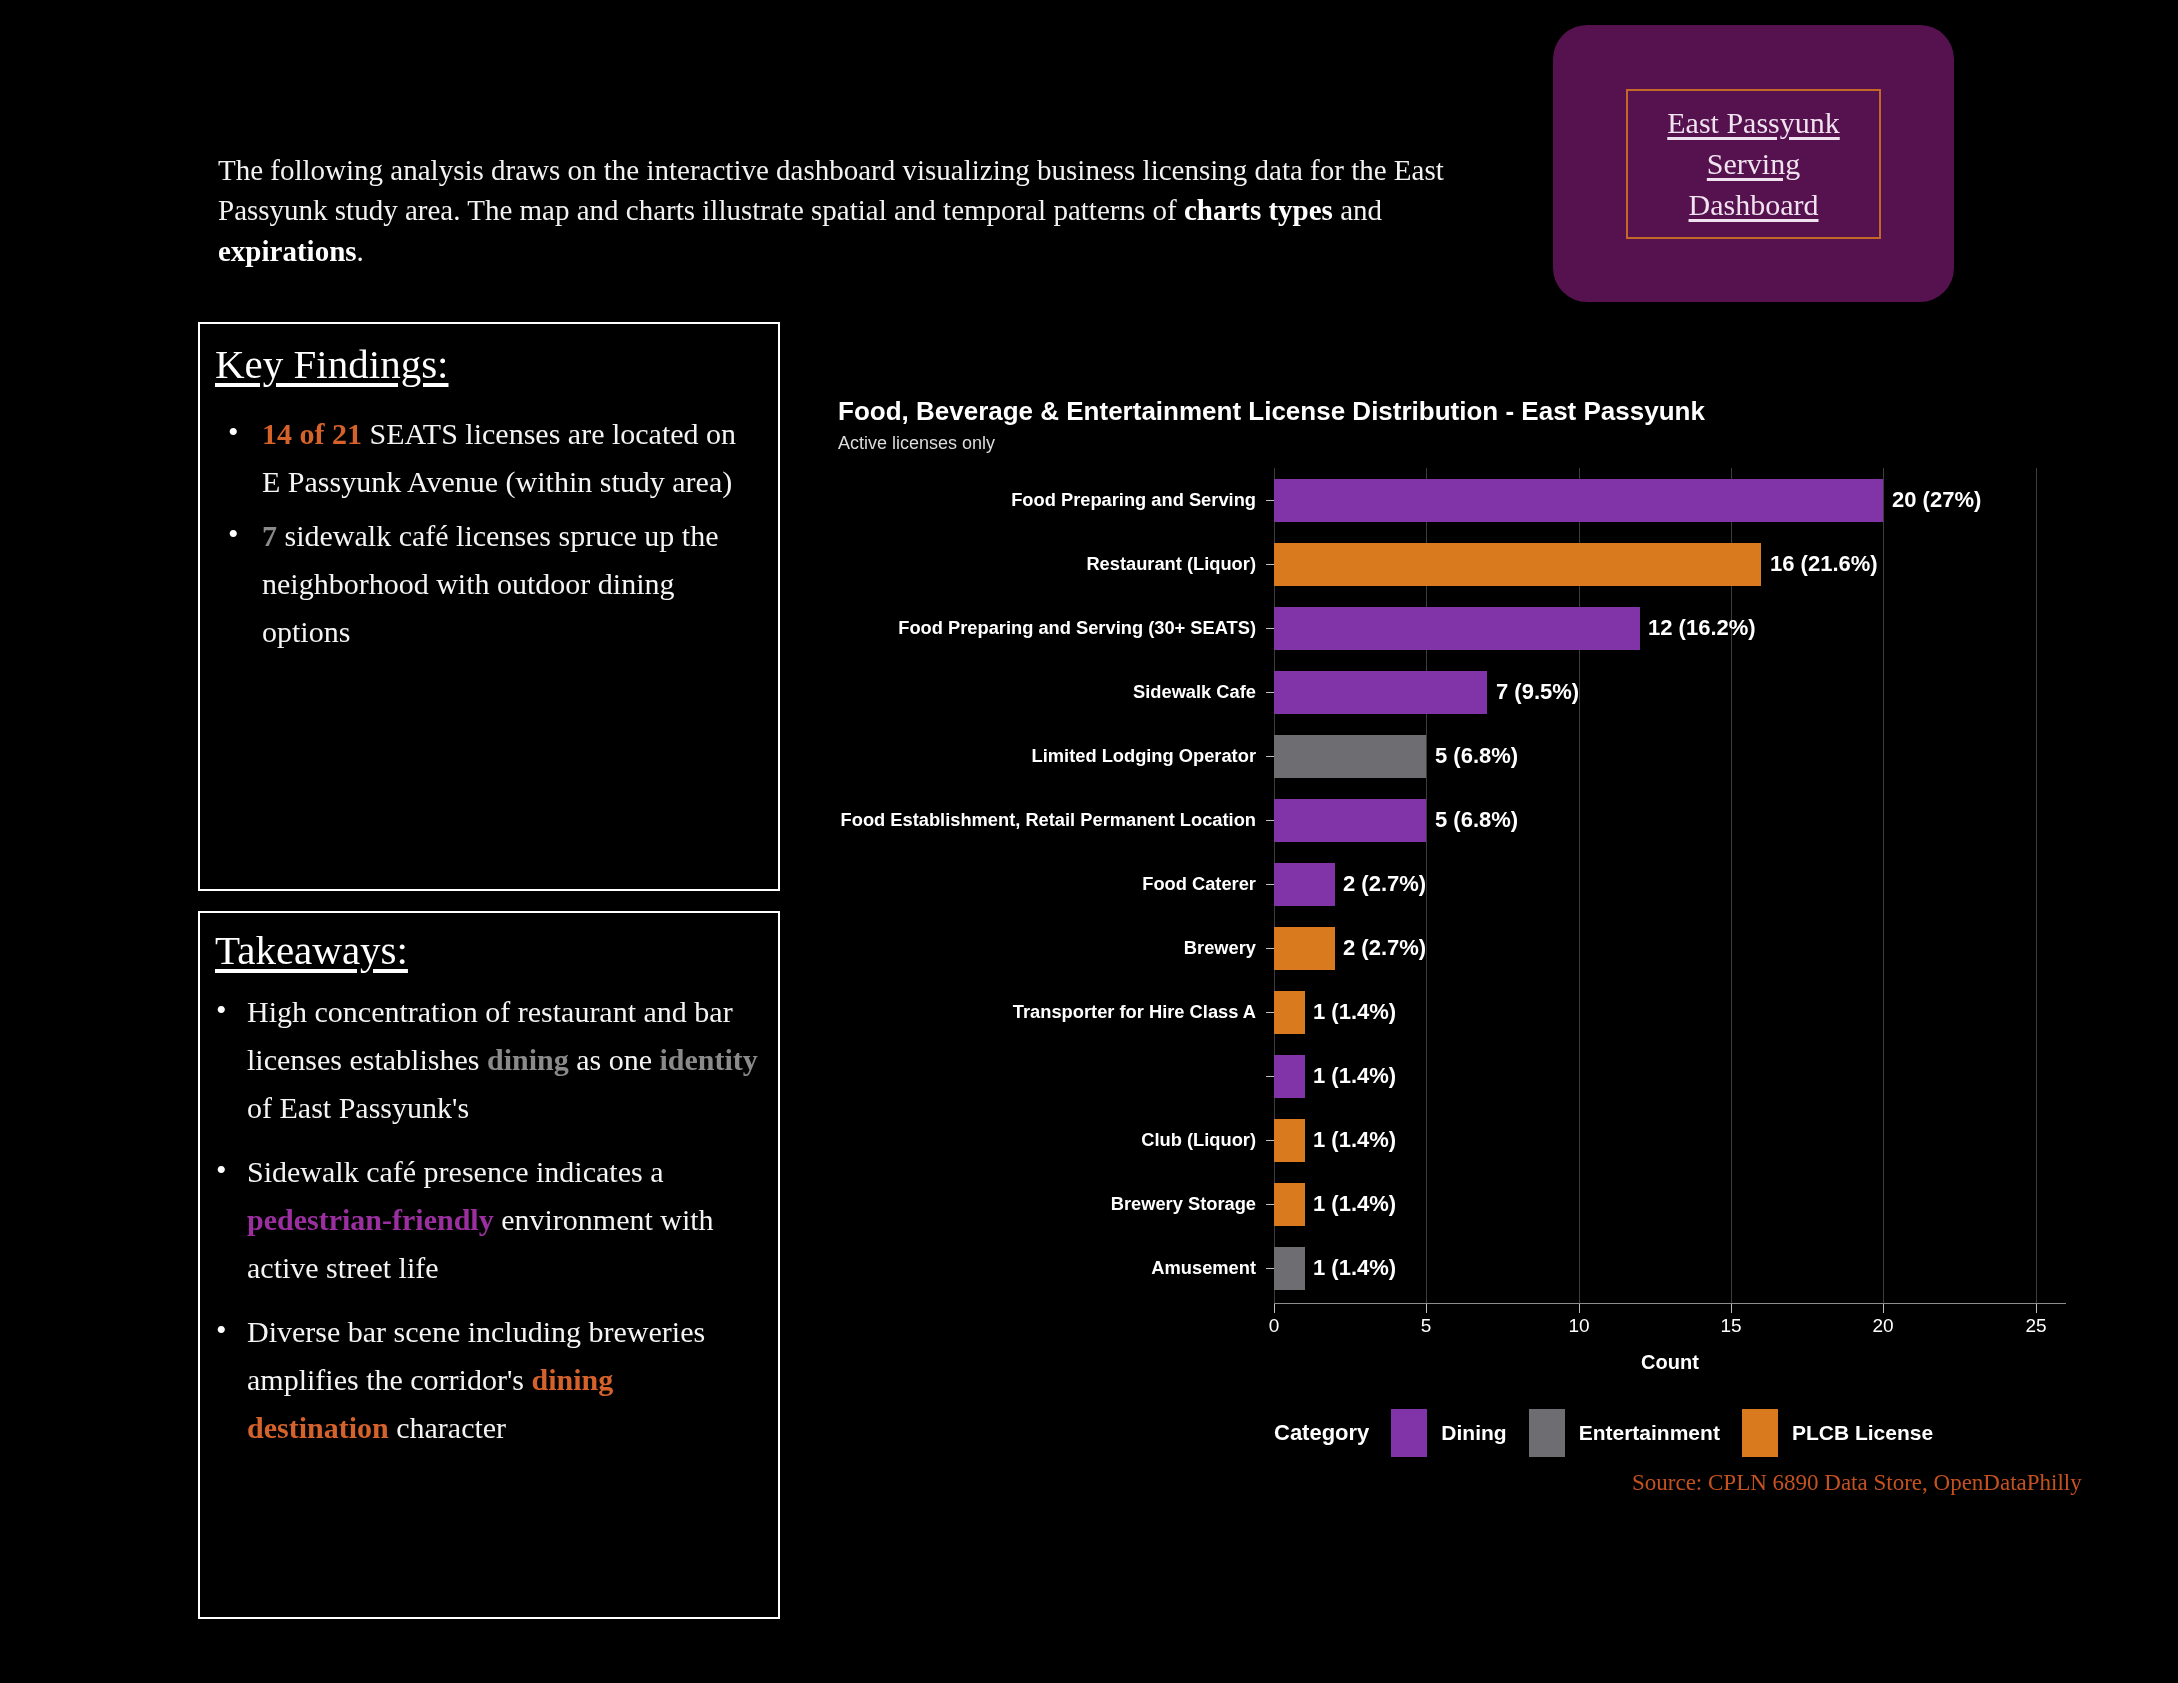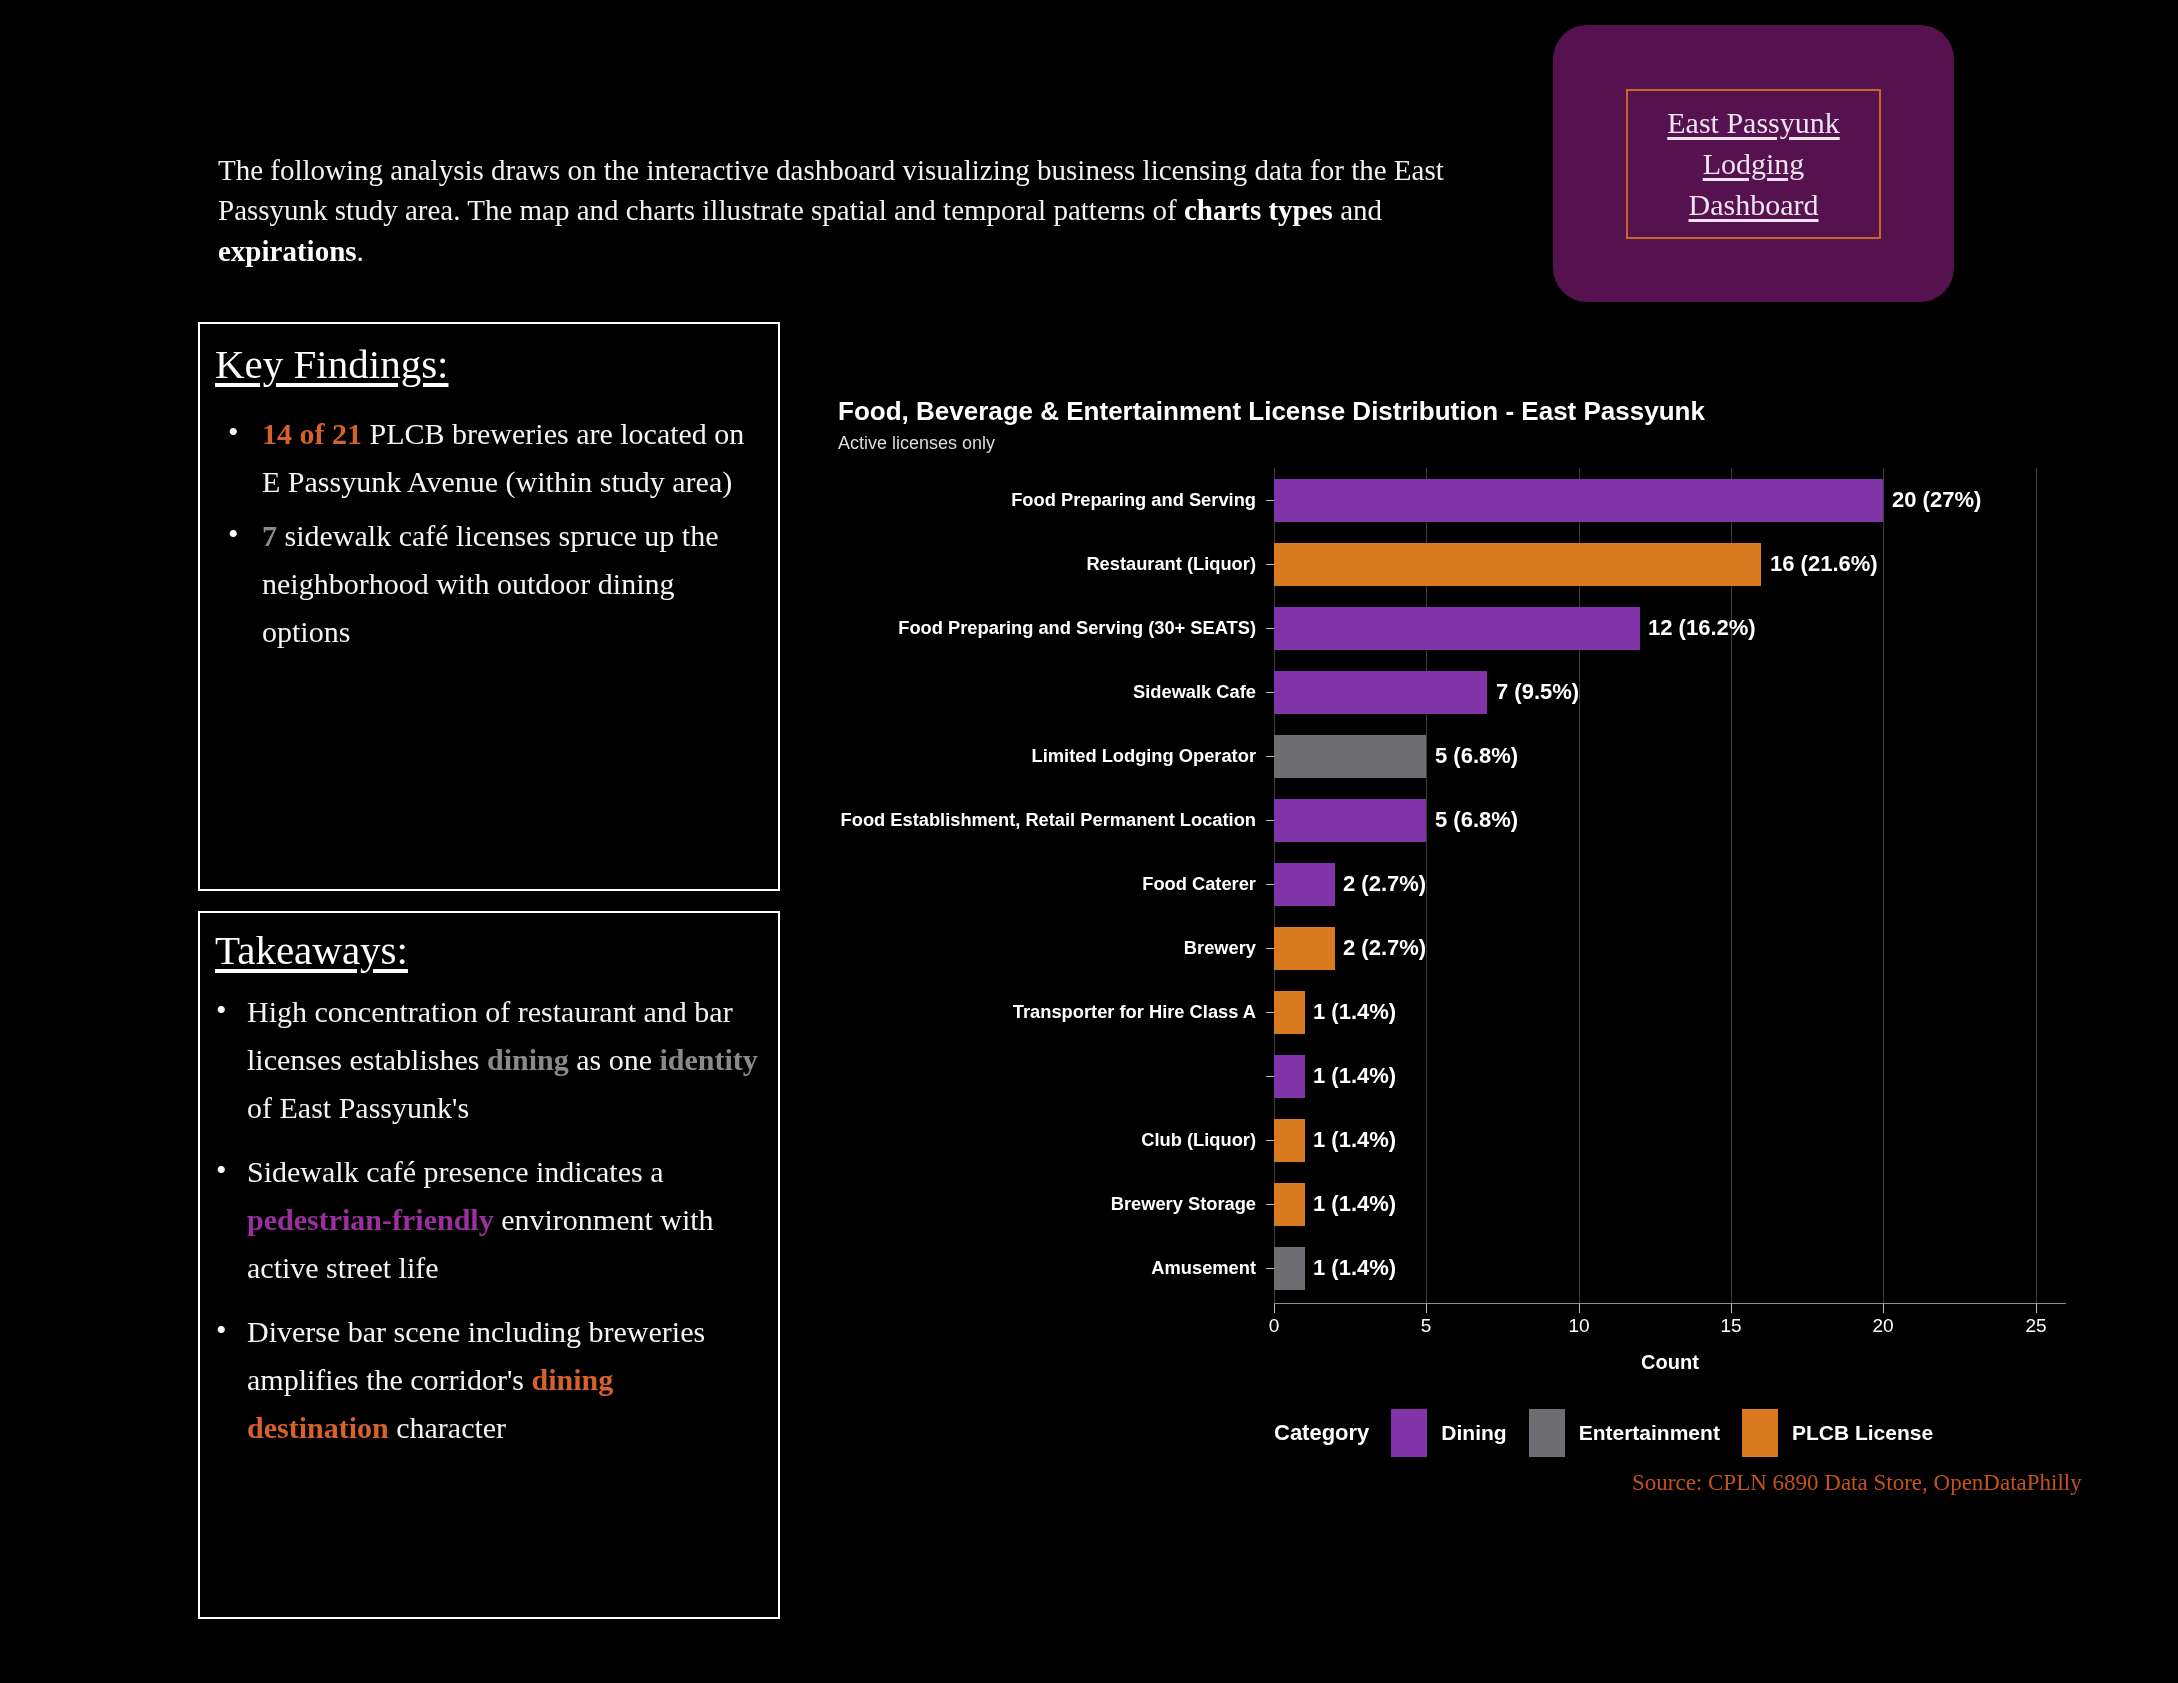--- a/index.html
+++ b/index.html
@@ -166,29 +166,29 @@
 <div class="page">
 
 
   <div class="intro">
     <span>The following analysis draws on the interactive dashboard visualizing business licensing data for the East Passyunk study area. The map and charts illustrate spatial and temporal patterns of </span><b>charts types</b><span> and </span><b>expirations</b><span>.</span>
   </div>
 
   <div class="dash-btn">
     <div class="dash-inner">
       <div class="dash-link">East Passyunk</div>
-      <div class="dash-link">Lodging</div>
+      <div class="dash-link">Serving</div>
       <div class="dash-link">Dashboard</div>
     </div>
   </div>
 
   <div class="panel" id="key-findings-panel">
     <div class="panel-heading">Key Findings:</div>
     <ul class="bullets" id="kf-list">
-        <li><span></span><span style="color: rgb(212, 98, 42); font-weight: 700;">14 of 21</span><span> PLCB breweries are located on E Passyunk Avenue (within study area)</span></li>
+        <li><span></span><span style="color: rgb(212, 98, 42); font-weight: 700;">14 of 21</span><span> SEATS licenses are located on E Passyunk Avenue (within study area)</span></li>
         <li><span></span><span style="color: rgb(138, 138, 138); font-weight: 700;">7</span><span> sidewalk café licenses spruce up the neighborhood with outdoor dining options</span></li>
       </ul>
   </div>
 
   <div class="panel" id="takeaways-panel">
     <div class="panel-heading">Takeaways:</div>
     <ul class="bullets" id="tk-list">
         <li><span>High concentration of restaurant and bar licenses establishes </span><span style="color: rgb(138, 138, 138); font-weight: 700;">dining</span><span> as one </span><span style="color: rgb(138, 138, 138); font-weight: 700;">identity</span><span> of East Passyunk's</span></li>
         <li><span>Sidewalk café presence indicates a </span><span style="color: rgb(155, 47, 160); font-weight: 700;">pedestrian-friendly</span><span> environment with active street life</span></li>
         <li><span>Diverse bar scene including breweries amplifies the corridor's </span><span style="color: rgb(212, 98, 42); font-weight: 700;">dining destination</span><span> character</span></li>

